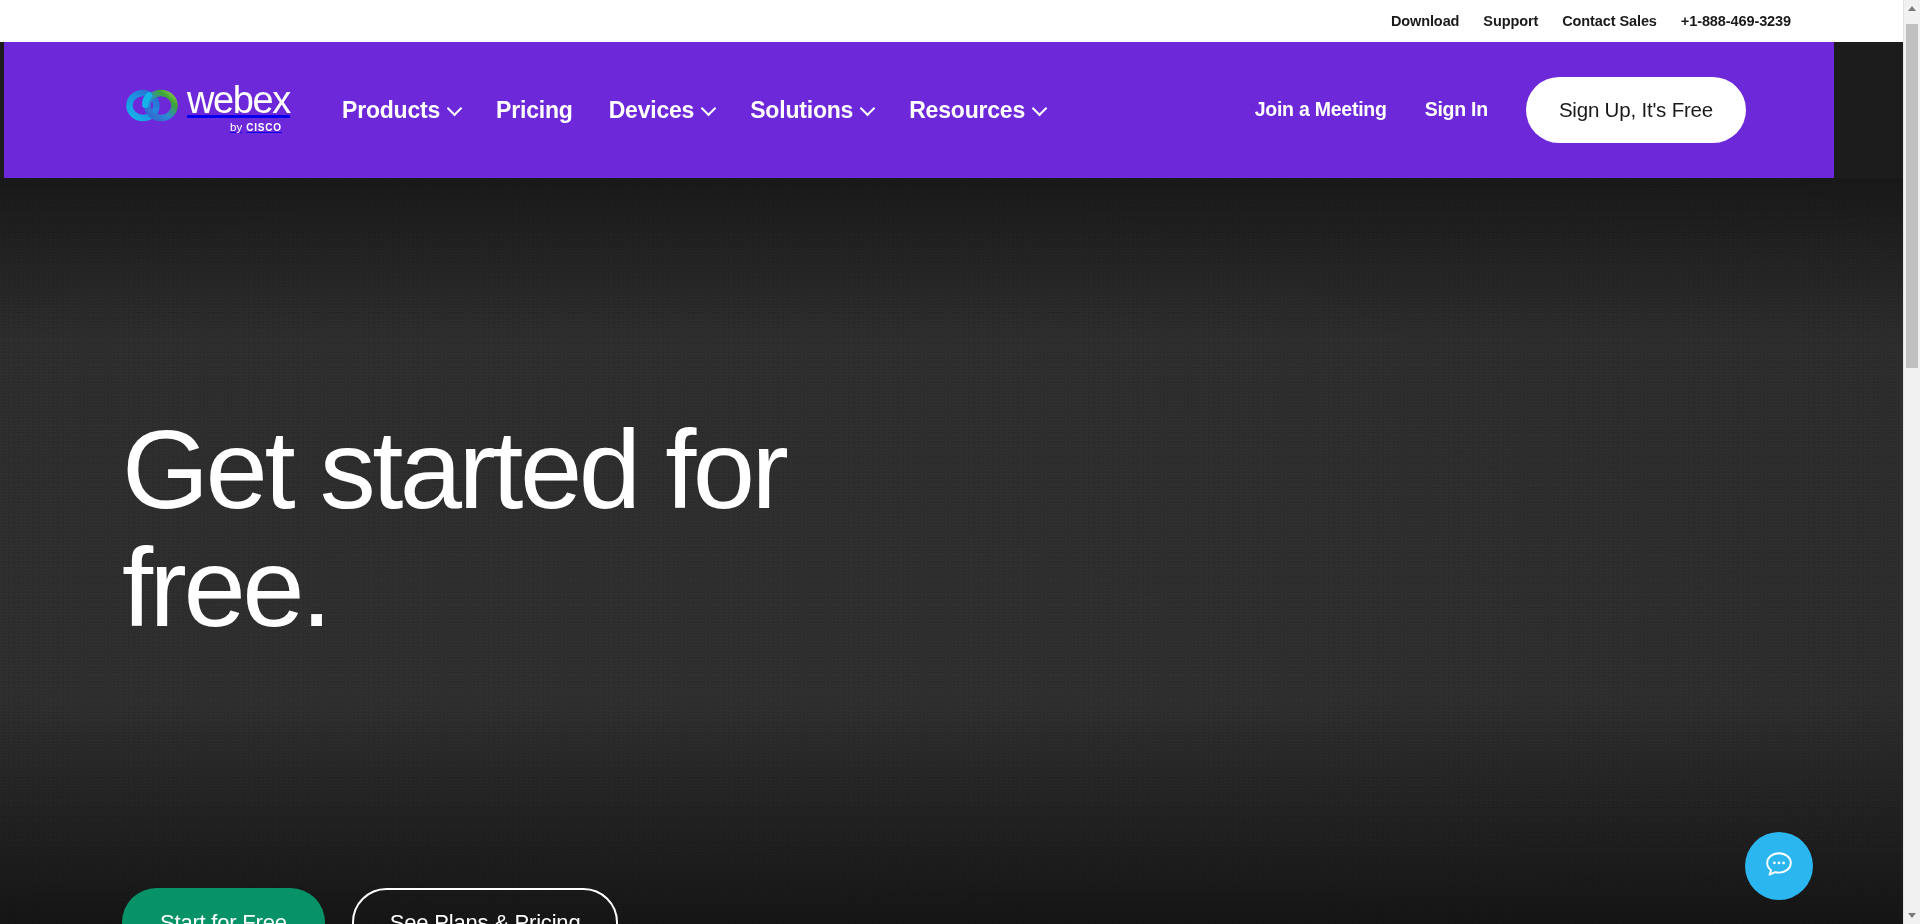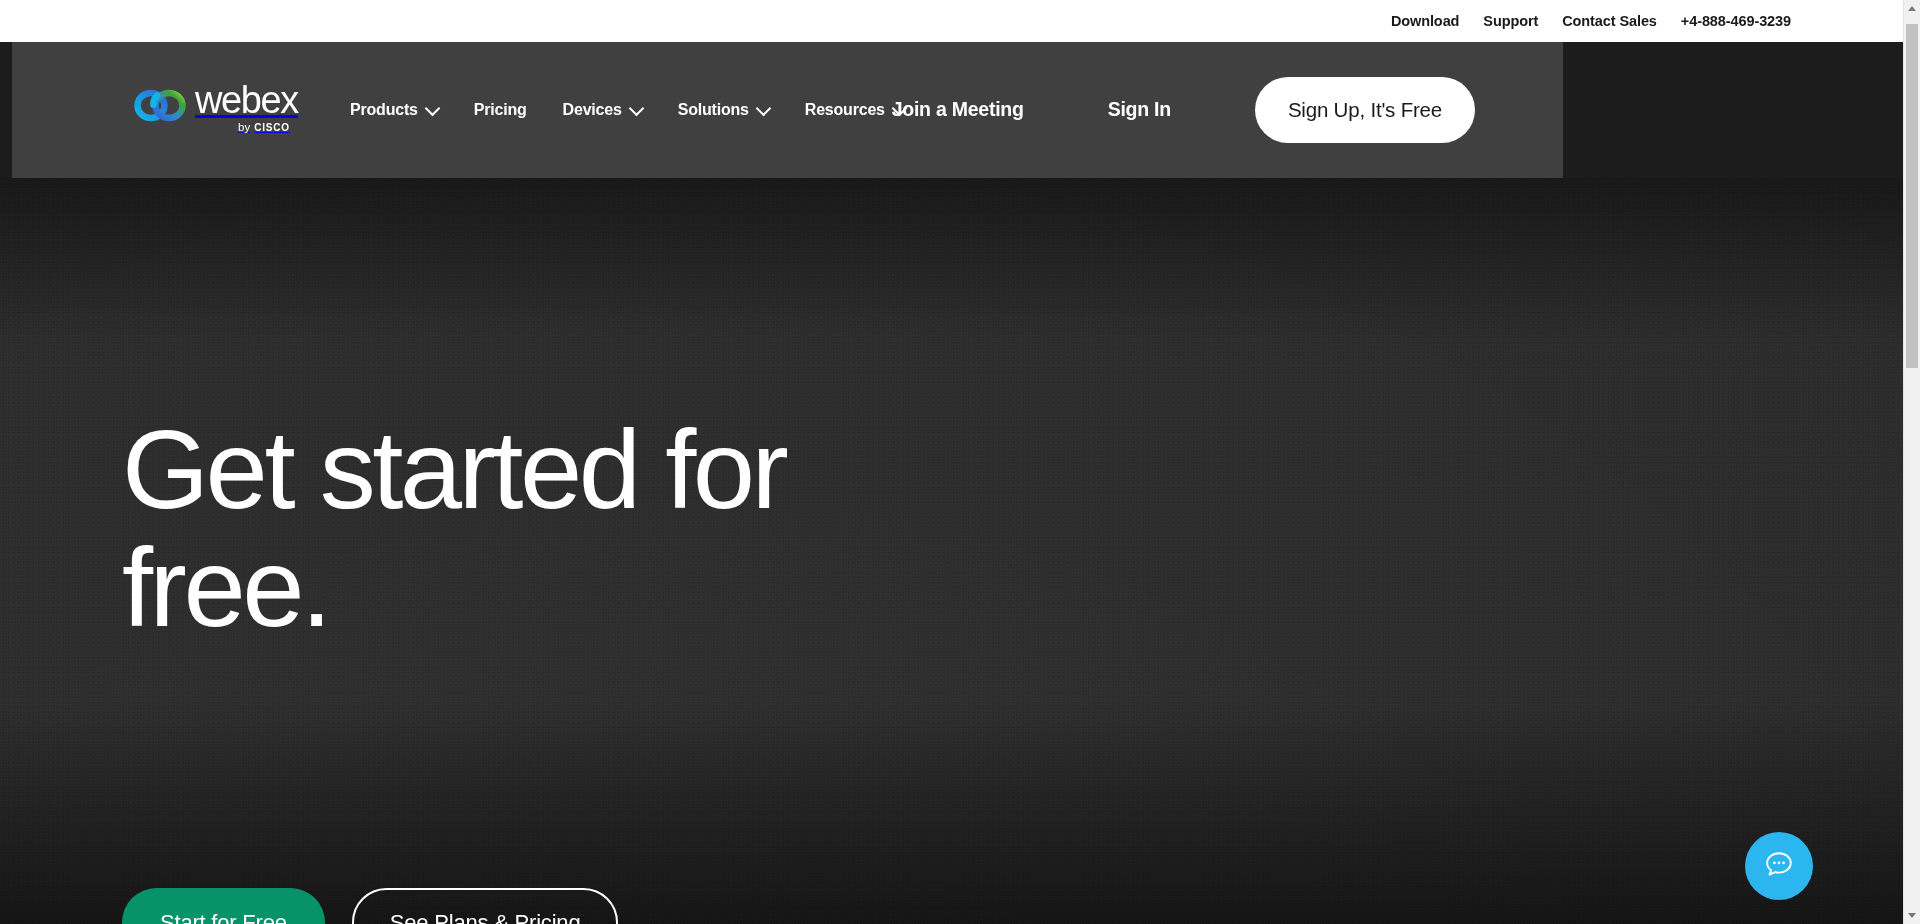--- a/index.html
+++ b/index.html
@@ -53,24 +53,24 @@
     text-decoration: none;
     white-space: nowrap;
     line-height: 1;
     cursor: pointer;
   }
   .utility-link:first-child { margin-left: 18px; }
 
   
   .site-header {
     position: absolute;
-    left: 12px; top: 42px;
-    width: 1551px;
+    left: 4px; top: 42px;
+    width: 1830px;
     height: 136px;
-    background: #404040;
+    background: #6d28d9;
     z-index: 40;
   }
 
   .logo-block {
     position: absolute;
     left: 122px;
     top: 38px;
     display: flex;
     align-items: flex-start;
     height: 58px;
@@ -119,21 +119,21 @@
     left: 338px;
     top: 0;
     height: 136px;
     display: flex;
     align-items: center;
   }
   .nav-item {
     display: flex;
     align-items: center;
     color: #ffffff;
-    font-size: 16px;
+    font-size: 23px;
     font-weight: bold;
     letter-spacing: -0.2px;
     margin-right: 36px;
     white-space: nowrap;
     cursor: pointer;
     line-height: 1;
   }
   .chev {
     display: inline-block;
     width: 11px;
@@ -146,21 +146,20 @@
     flex-shrink: 0;
   }
 
   .header-actions {
     position: absolute;
     right: 88px;
     top: 0;
     height: 136px;
     display: flex;
     align-items: center;
-    gap: 46px;
   }
   .action-link {
     color: #ffffff;
     font-size: 19.5px;
     font-weight: bold;
     letter-spacing: -0.25px;
     margin-right: 38px;
     white-space: nowrap;
     text-decoration: none;
     cursor: pointer;
@@ -362,21 +361,21 @@
 <body>
 
 <div id="page">
 
   <div id="viewport">
 
     <div class="utility-bar">
       <a class="utility-link" href="#">Download</a>
       <a class="utility-link" href="#">Support</a>
       <a class="utility-link" href="#">Contact Sales</a>
-      <a class="utility-link" href="#">+4-888-469-3239</a>
+      <a class="utility-link" href="#">+1-888-469-3239</a>
     </div>
 
     <header class="site-header">
 
       <a class="logo-block" href="#">
         <span class="logo-mark">
           <svg width="52" height="40" viewBox="0 0 52 40" aria-hidden="true">
             <defs>
               <linearGradient id="ringL" x1="0" y1="1" x2="1" y2="0">
                 <stop offset="0%" stop-color="#14b4ea"></stop>

